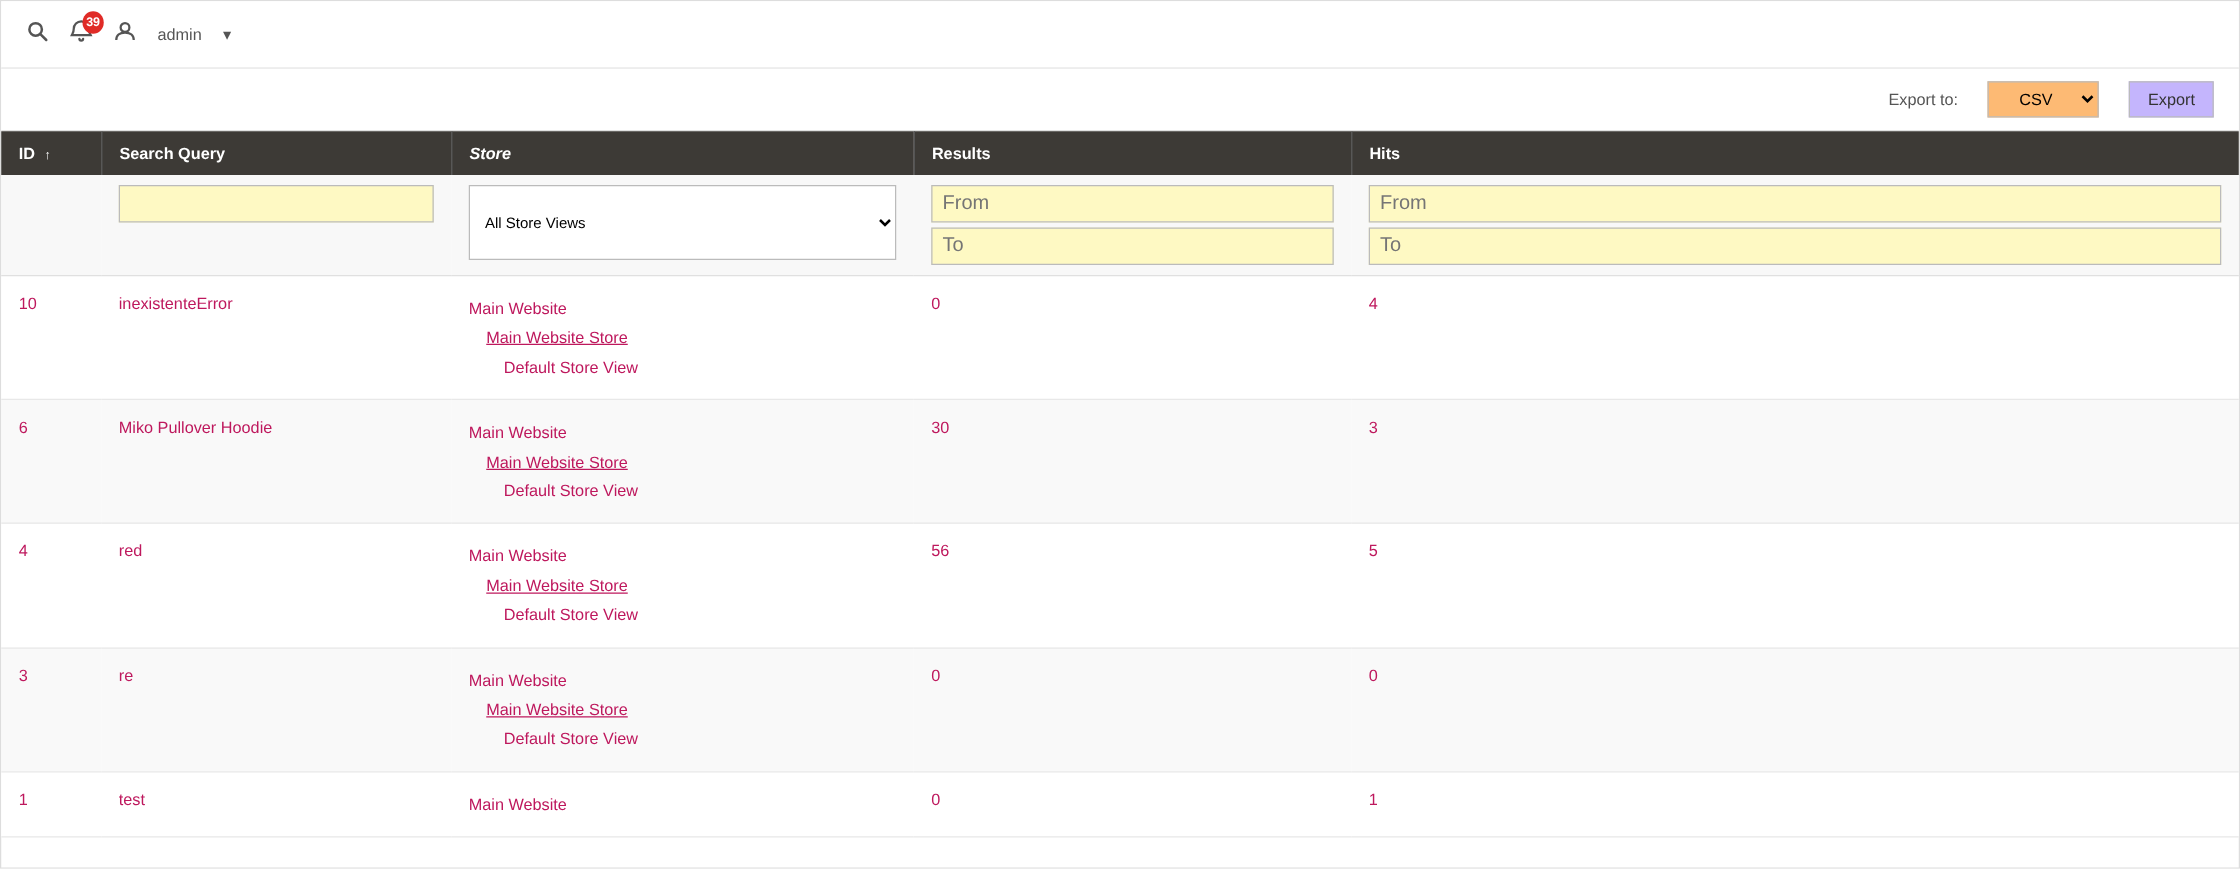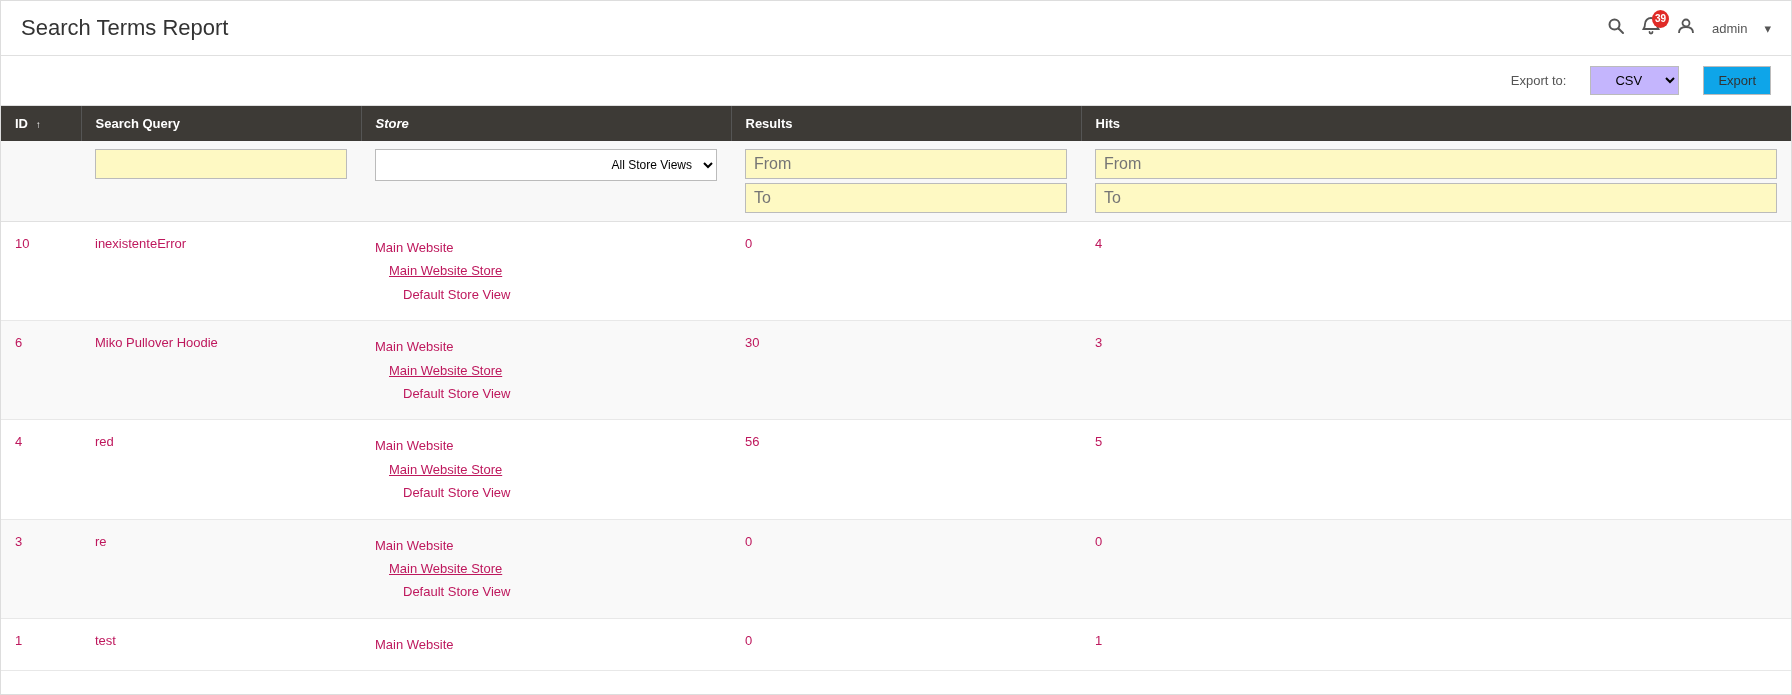--- a/index.html
+++ b/index.html
@@ -12,22 +12,22 @@
     .header-actions { display: flex; align-items: center; gap: 16px; }
     .search-icon-btn { background: none; border: none; cursor: pointer; font-size: 18px; color: #555; }
     .notification-bell { position: relative; cursor: pointer; font-size: 18px; color: #555; }
     .notification-badge { position: absolute; top: -6px; right: -8px; background: #e02b27; color: #fff; font-size: 10px; border-radius: 50%; width: 17px; height: 18px; display: flex; align-items: center; justify-content: center; font-weight: bold; }
     .admin-menu { display: flex; align-items: center; gap: 17px; cursor: pointer; font-size: 13px; color: #555; }
     .admin-menu .admin-icon { font-size: 18px; }
 
     
     .toolbar { display: flex; align-items: center; justify-content: flex-end; padding: 10px 20px; border-bottom: 1px solid #e0e0e0; background: #fff; gap: 24px; }
     .export-label { font-size: 13px; color: #555; }
-    .export-select { border: 1px solid #bbb; background: #c4b5fd; padding: 5px 20px; font-size: 13px; cursor: pointer; min-width: 80px; }
-    .export-btn { background: #0ea5e9; border: 1px solid #bbb; padding: 6px 14px; font-size: 13px; cursor: pointer; color: #333; }
+    .export-select { border: 1px solid #bbb; background: #fdba74; padding: 5px 20px; font-size: 13px; cursor: pointer; min-width: 80px; }
+    .export-btn { background: #c4b5fd; border: 1px solid #bbb; padding: 6px 14px; font-size: 13px; cursor: pointer; color: #333; }
 
     
     .action-bar { display: flex; align-items: center; padding: 10px 20px; border-bottom: 1px solid #e0e0e0; background: #fff; gap: 16px; }
     .search-btn { background: #3d3a36; color: #fff; border: none; padding: 8px 18px; font-size: 13px; cursor: pointer; font-weight: 600; }
     .reset-filter-link { color: #1979c3; text-decoration: none; font-size: 13px; cursor: pointer; }
     .records-found { font-size: 13px; color: #555; }
     .spacer { flex: 1; }
     .pagination-container { display: flex; align-items: center; gap: 6px; }
     .per-page-select { border: 1px solid #bbb; padding: 5px 4px; font-size: 13px; cursor: pointer; background: #fff; }
     .per-page-label { font-size: 13px; color: #555; }
@@ -44,40 +44,39 @@
     .th-id { width: 80px; }
     .th-query { width: 280px; }
     .th-store { width: 370px; font-style: italic; }
     .th-results { width: 350px; }
     .th-hits { }
     .sort-arrow { margin-left: 4px; font-size: 10px; }
 
     
     .filter-row td { background: #f8f8f8; padding: 8px 14px; border-bottom: 1px solid #e0e0e0; vertical-align: top; }
     .filter-input { width: 100%; border: 1px solid #bbb; padding: 5px 8px; font-size: 16px; background: #fef9c3; color: #888; }
-    .filter-select { width: 100%; border: 1px solid #bbb; padding: 7px 8px; font-size: 12px; background: #fff; cursor: pointer; appearance: auto; text-align: right; }
+    .filter-select { width: 100%; border: 1px solid #bbb; padding: 21px 8px; font-size: 12px; background: #fff; cursor: pointer; appearance: auto; }
     .filter-from-to { display: flex; flex-direction: column; gap: 4px; }
     .filter-from-to .filter-input { color: #888; }
 
     
     .data-table tbody tr.data-row { border-bottom: 1px solid #e8e8e8; background: #fff; }
     .data-table tbody tr.data-row:nth-child(odd) { background: #f9f9f9; }
     .data-table tbody tr.data-row td { padding: 14px 14px; vertical-align: top; font-size: 13px; color: #be185d; }
     .store-lines { line-height: 1.8; }
     .store-line { display: block; }
     .store-line.indent1 { padding-left: 14px; text-decoration: underline; }
     .store-line.indent2 { padding-left: 28px; }
   </style>
 </head>
 <body>
 
 <div class="page-wrapper">
 
   <div class="top-header">
-    <h1 class="page-title">Search Terms Report</h1>
     <div class="header-actions">
       <button class="search-icon-btn" title="Search">
         <svg width="18" height="18" viewBox="0 0 18 18" fill="none" stroke="#555" stroke-width="2" stroke-linecap="round">
           <circle cx="7.5" cy="7.5" r="5"></circle>
           <line x1="11.5" y1="11.5" x2="16" y2="16"></line>
         </svg>
       </button>
       <div class="notification-bell">
         <svg width="20" height="20" viewBox="0 0 20 20" fill="none" stroke="#555" stroke-width="1.8" stroke-linecap="round">
           <path d="M10 2a6 6 0 0 1 6 6c0 3 1 4 1.5 5h-15C3 12 4 11 4 8a6 6 0 0 1 6-6z"></path>

